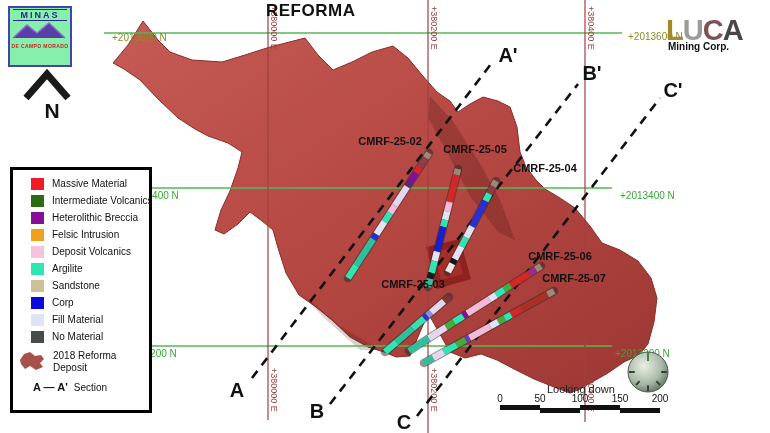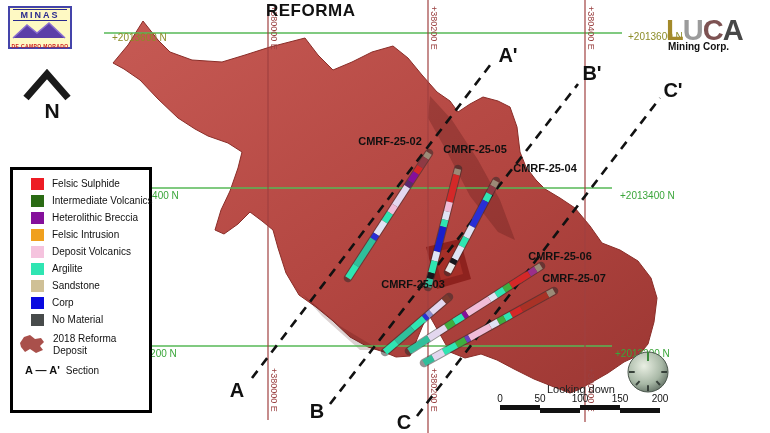--- a/index.html
+++ b/index.html
@@ -6,25 +6,25 @@
   #stage{position:relative;width:770px;height:433px;background:#ffffff;overflow:hidden;}
   #map-svg{position:absolute;left:0;top:0;}
   #title{position:absolute;left:266px;top:1px;font-size:17px;font-weight:bold;color:#111;letter-spacing:.5px;}
   #looking-down{position:absolute;left:547px;top:383px;font-size:11px;color:#222;}
   
   #legend{position:absolute;left:10px;top:167px;width:142px;height:246px;background:#fff;border:3px solid #000;box-sizing:border-box;padding:5px 4px 2px 4px;}
   .lrow{display:flex;align-items:center;height:17px;margin-left:14px;}
   .sw{width:13px;height:12px;margin-right:8px;flex:0 0 13px;}
   .llabel{font-size:10px;color:#111;white-space:nowrap;}
   .lrow-deposit{display:flex;align-items:center;margin-left:0px;height:34px;}
-  .lrow-section{display:flex;align-items:center;height:16px;margin-left:8px;}
+  .lrow-section{display:flex;align-items:center;height:16px;margin-left:16px;}
   .dep-label{font-size:10px;color:#111;line-height:1.25;margin-left:6px;}
   .sec-sym{font-size:11px;font-weight:bold;color:#111;margin-right:6px;white-space:nowrap;}
   
-  #minas{position:absolute;left:8px;top:6px;width:64px;height:43px;border:2px solid #4444aa;box-sizing:border-box;background:#fef9c3;}
+  #minas{position:absolute;left:8px;top:6px;width:64px;height:61px;border:2px solid #4444aa;box-sizing:border-box;background:#86efac;}
   #minas .mt{font-size:9px;font-weight:bold;color:#2a2a8e;letter-spacing:2px;text-align:center;border-top:1px solid #2a2a8e;border-bottom:1px solid #2a2a8e;margin:1px 3px 0 3px;line-height:10px;}
   #minas .msub{font-size:5px;font-weight:bold;color:#cc2222;text-align:center;letter-spacing:.4px;margin-top:0px;}
   
   #luca{position:absolute;left:666px;top:16px;width:100px;}
   #luca-letters span{font-size:29px;font-weight:bold;letter-spacing:-1px;line-height:1;}
   #luca .lsub{font-size:10px;font-weight:bold;color:#111;margin-top:-4px;margin-left:2px;}
 </style>
 </head>
 <body>
 
@@ -201,21 +201,21 @@
 
   <div id="luca">
     <div id="luca-letters"><span style="color: rgb(163, 138, 42);">L</span><span style="color: rgb(155, 155, 155);">U</span><span style="color: rgb(125, 82, 82);">C</span><span style="color: rgb(71, 71, 71);">A</span></div>
     <div class="lsub">Mining Corp.</div>
   </div>
 
   <div id="legend">
     <div id="legend-items">
         <div class="lrow">
           <span class="sw" style="background: rgb(237, 28, 36);"></span>
-          <span class="llabel">Felsic Sulphide</span>
+          <span class="llabel">Massive Material</span>
         </div>
         <div class="lrow">
           <span class="sw" style="background: rgb(42, 107, 20);"></span>
           <span class="llabel">Intermediate Volcanics</span>
         </div>
         <div class="lrow">
           <span class="sw" style="background: rgb(133, 15, 155);"></span>
           <span class="llabel">Heterolithic Breccia</span>
         </div>
         <div class="lrow">
@@ -230,20 +230,24 @@
           <span class="sw" style="background: rgb(47, 229, 178);"></span>
           <span class="llabel">Argilite</span>
         </div>
         <div class="lrow">
           <span class="sw" style="background: rgb(207, 192, 150);"></span>
           <span class="llabel">Sandstone</span>
         </div>
         <div class="lrow">
           <span class="sw" style="background: rgb(10, 10, 224);"></span>
           <span class="llabel">Corp</span>
+        </div>
+        <div class="lrow">
+          <span class="sw" style="background: rgb(223, 227, 244);"></span>
+          <span class="llabel">Fill Material</span>
         </div>
         <div class="lrow">
           <span class="sw" style="background: rgb(71, 75, 75);"></span>
           <span class="llabel">No Material</span>
         </div>
       </div>
     <div class="lrow-deposit">
       <svg width="30" height="24" viewBox="0 0 30 24">
         <polygon id="dep-blob" points="3,10 7,4 13,2 18,6 24,5 27,9 23,13 26,17 19,20 13,16 8,19 4,14" fill="#a9504b"></polygon>
       </svg>

